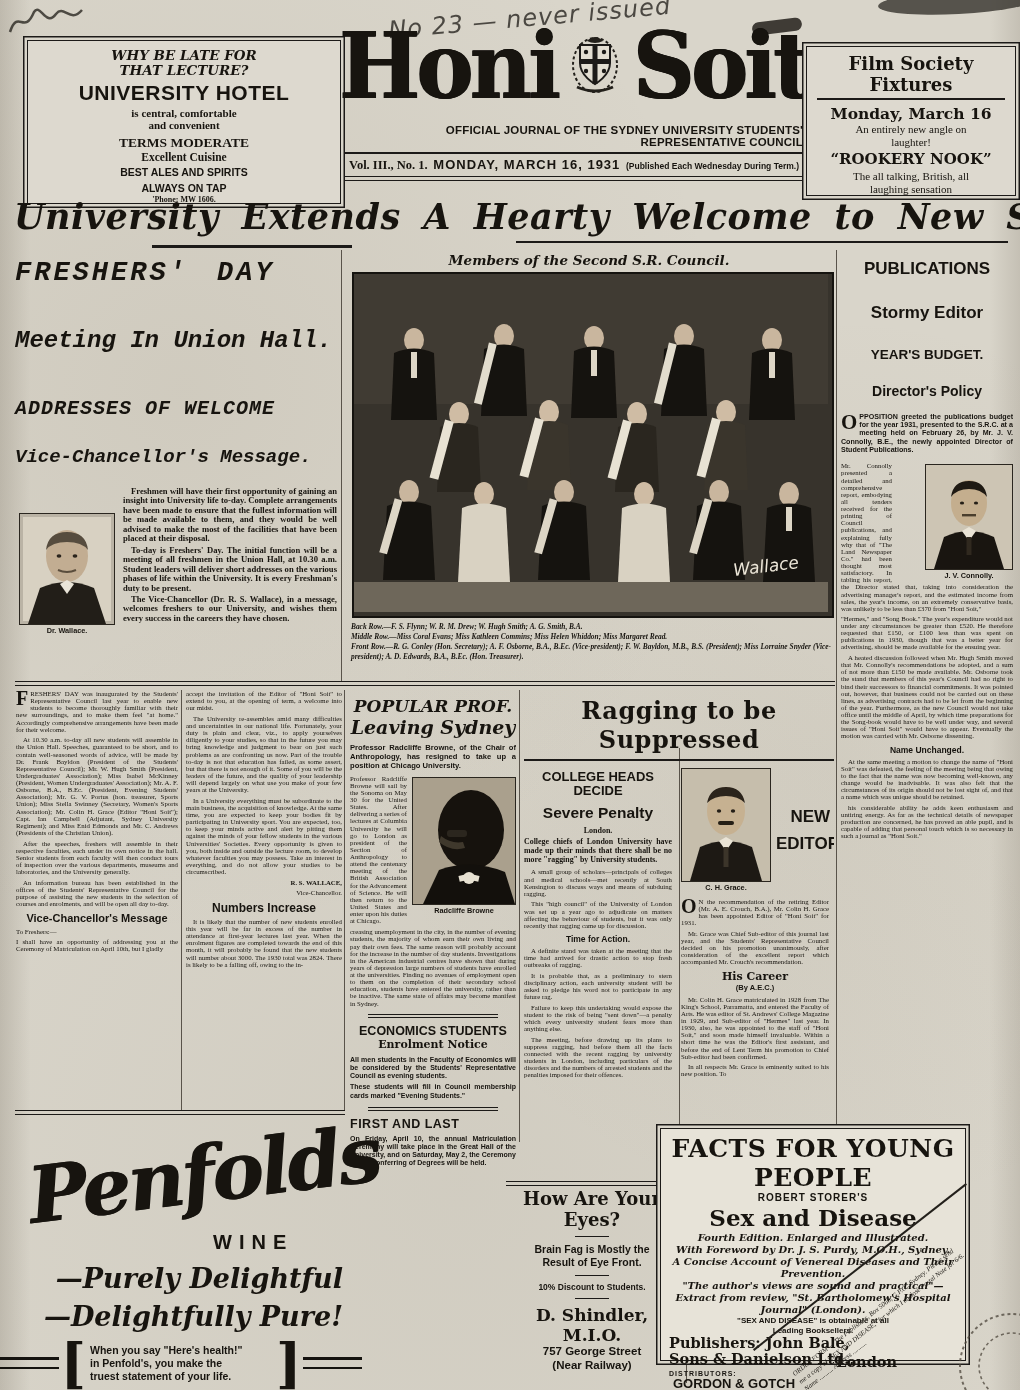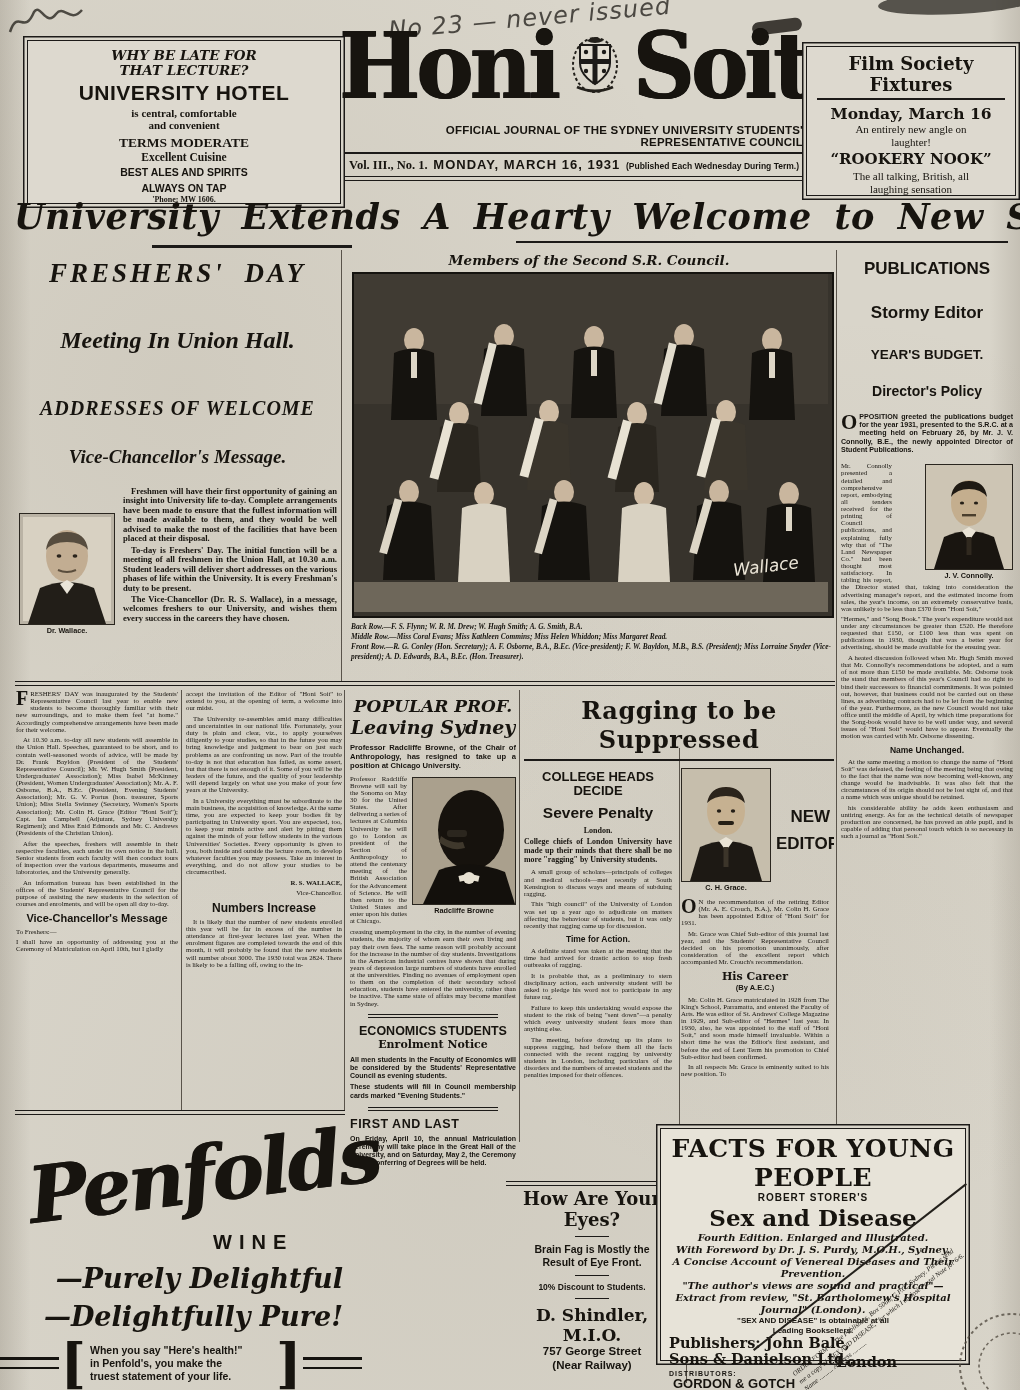--- a/index.html
+++ b/index.html
@@ -57,21 +57,21 @@
   .fa-title { font-family:"DejaVu Serif",serif; font-weight:bold; font-size:18px; border-bottom:2px solid #1c1a18; padding-bottom:3px; margin:0 4px 4px; }
   .fa-date { font-weight:bold; font-size:15.5px; font-family:"DejaVu Serif",serif; }
   .fa-line { font-size:11px; line-height:1.15; }
   .fa-film { font-weight:bold; font-size:15px; margin:2px 0; font-family:"DejaVu Serif",serif; }
 
   .headline { position:absolute; left:14px; top:196px; width:992px; font-family:"DejaVu Serif",serif; font-style:italic; font-weight:bold; font-size:35px; text-align:justify; text-align-last:justify; white-space:nowrap; letter-spacing:.5px; word-spacing:10px; }
   .rule-short { position:absolute; left:152px; top:245px; width:200px; border-top:3px solid #1c1a18; }
   .rule-long { position:absolute; left:516px; top:241px; width:492px; border-top:2.5px solid #1c1a18; }
 
   
-  .fd-head { position:absolute; left:15px; width:325px; text-align:center; font-family:Liberation Serif, serif; font-style:italic; font-weight:bold; }
+  .fd-head { position:absolute; left:15px; width:325px; font-family:Liberation Mono, monospace; font-style:italic; font-weight:bold; }
   .fd-h1 { top:258px; font-size:27px; letter-spacing:3px; word-spacing:10px; }
   .fd-h2 { top:327px; font-size:24px; }
   .fd-h3 { top:397px; font-size:20px; letter-spacing:1px; }
   .fd-h4 { top:446px; font-size:19px; }
   .fd-lede { position:absolute; left:19px; top:487px; width:318px; font-weight:bold; font-size:8.6px; line-height:1.1; text-align:justify; }
   .fd-lede p { margin:0 0 2px; text-indent:8px; }
   .wallace-fig { float:left; width:96px; margin:26px 8px 2px 0; text-align:center; }
 
   
   .council-cap-top { position:absolute; left:345px; top:252px; width:488px; text-align:center; font-family:"DejaVu Serif",serif; font-style:italic; font-weight:bold; font-size:13.5px; }

